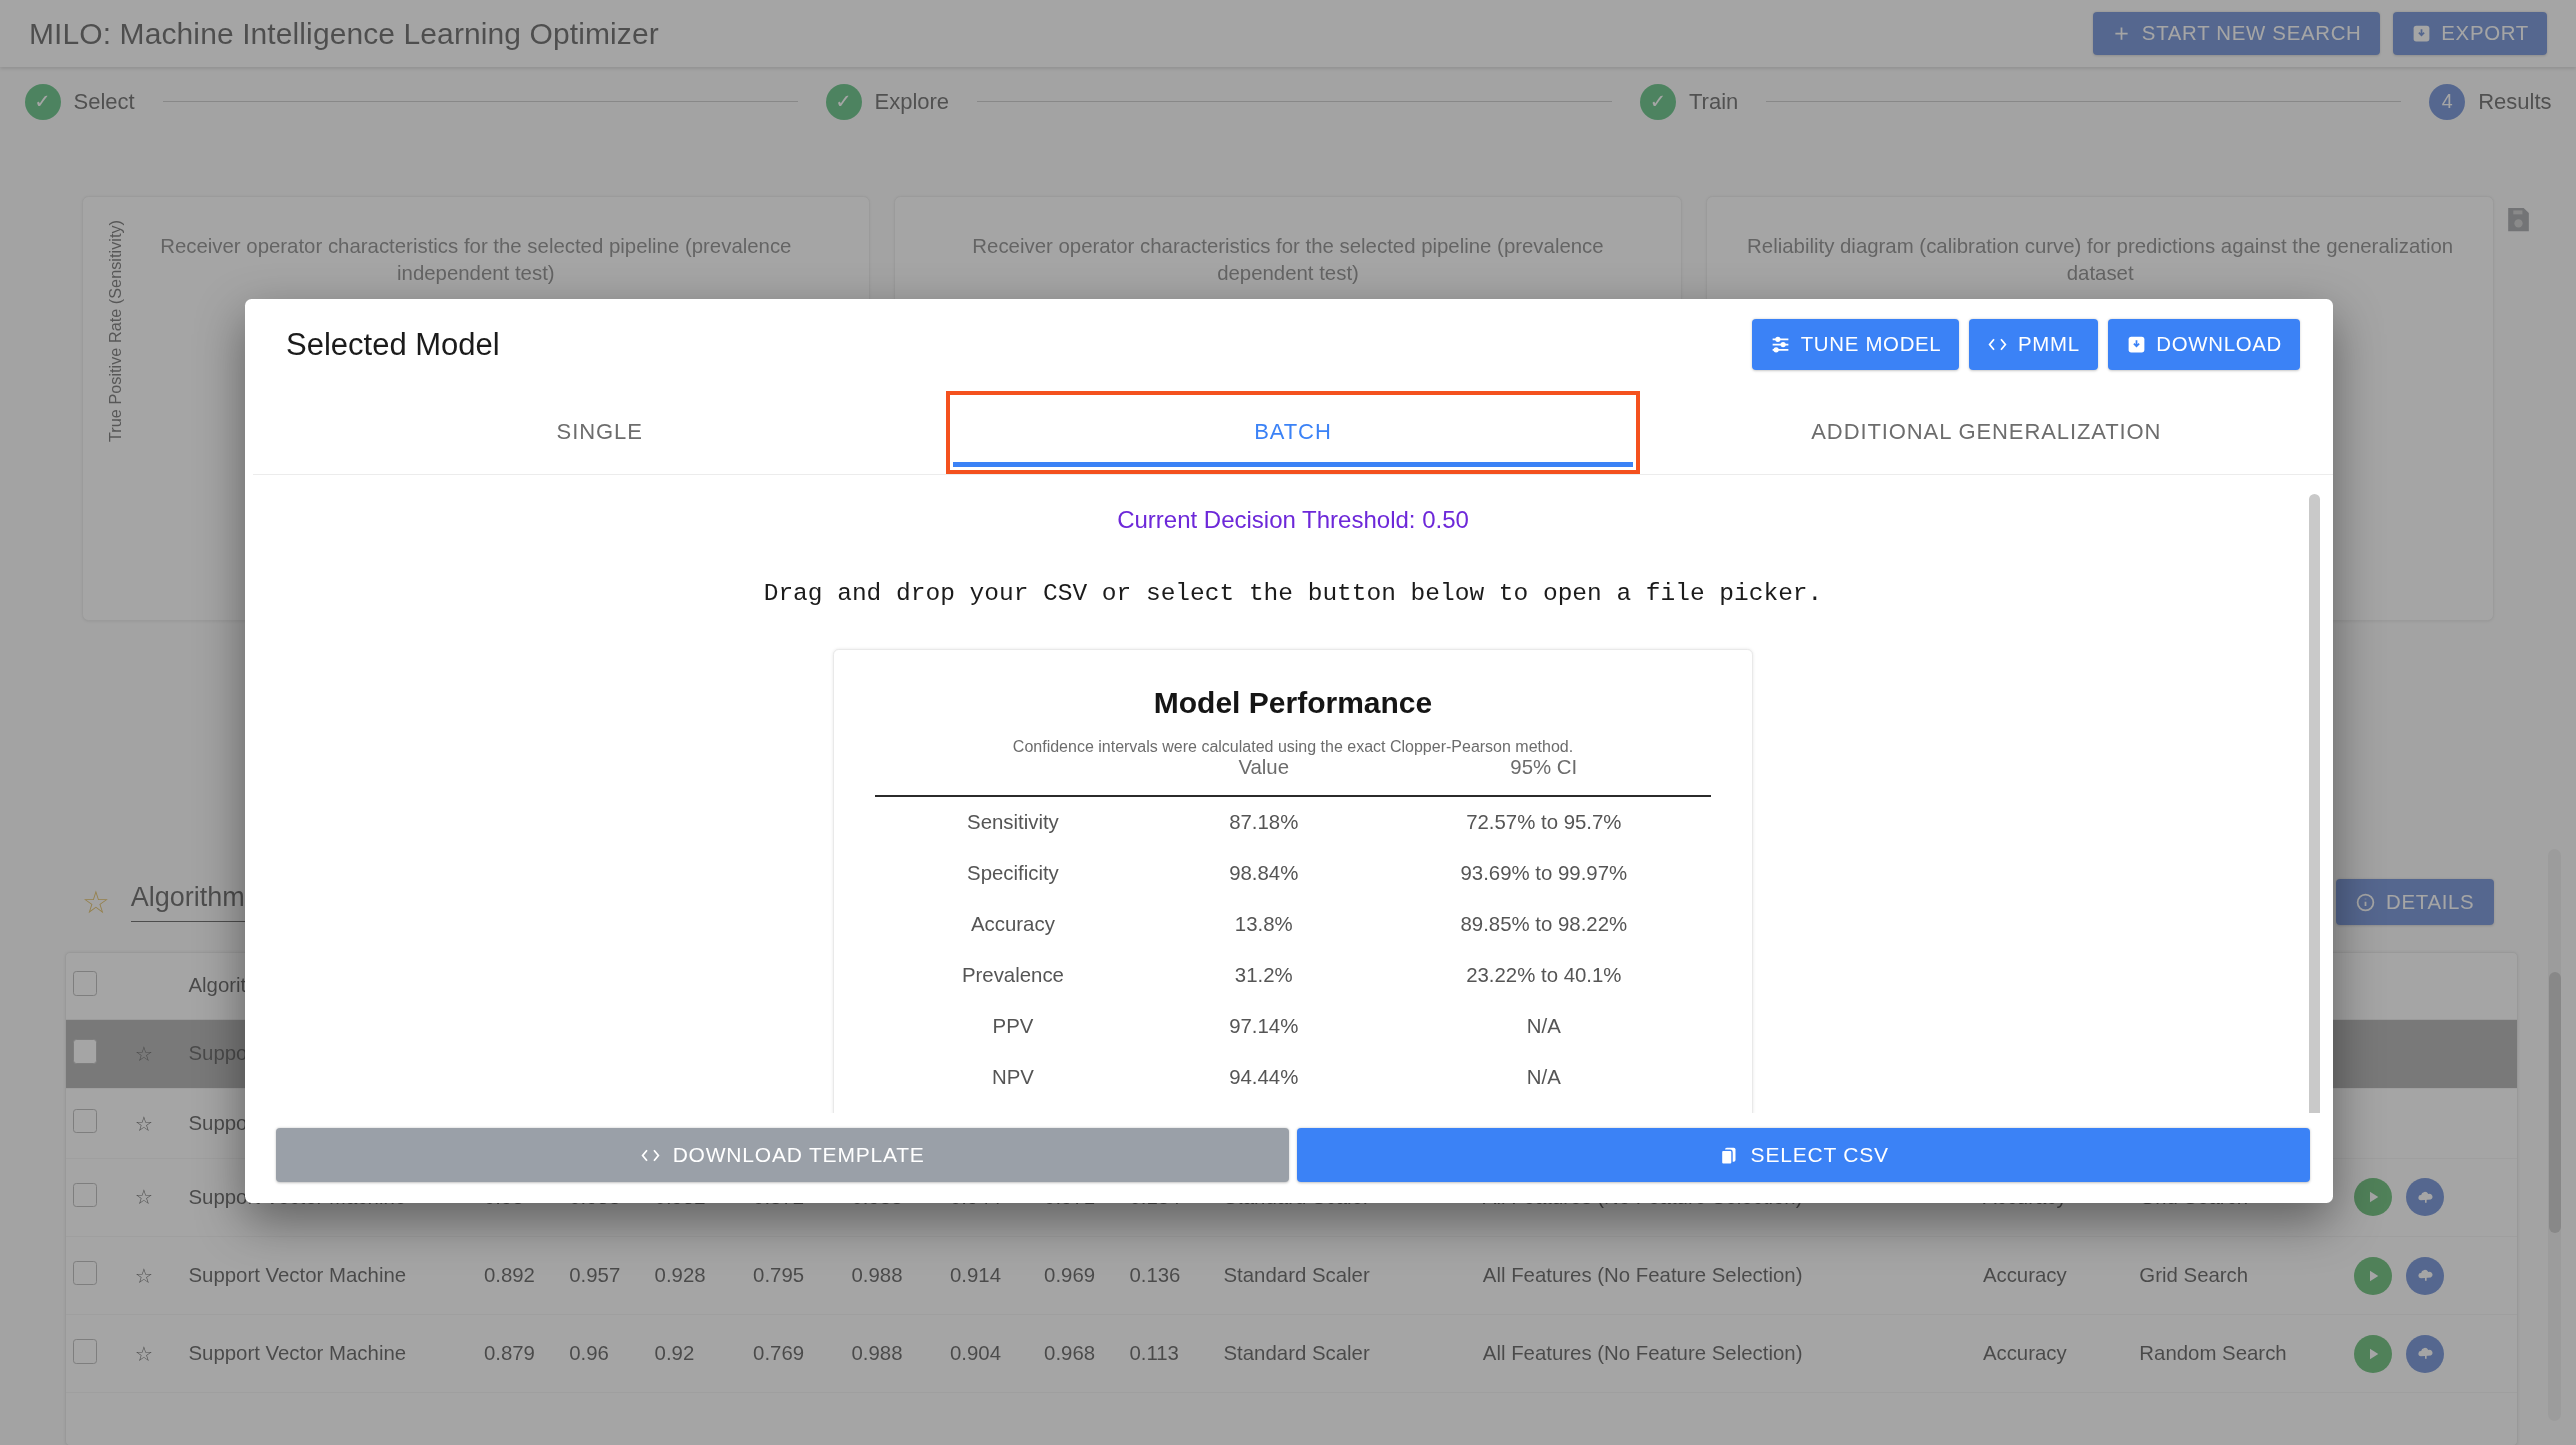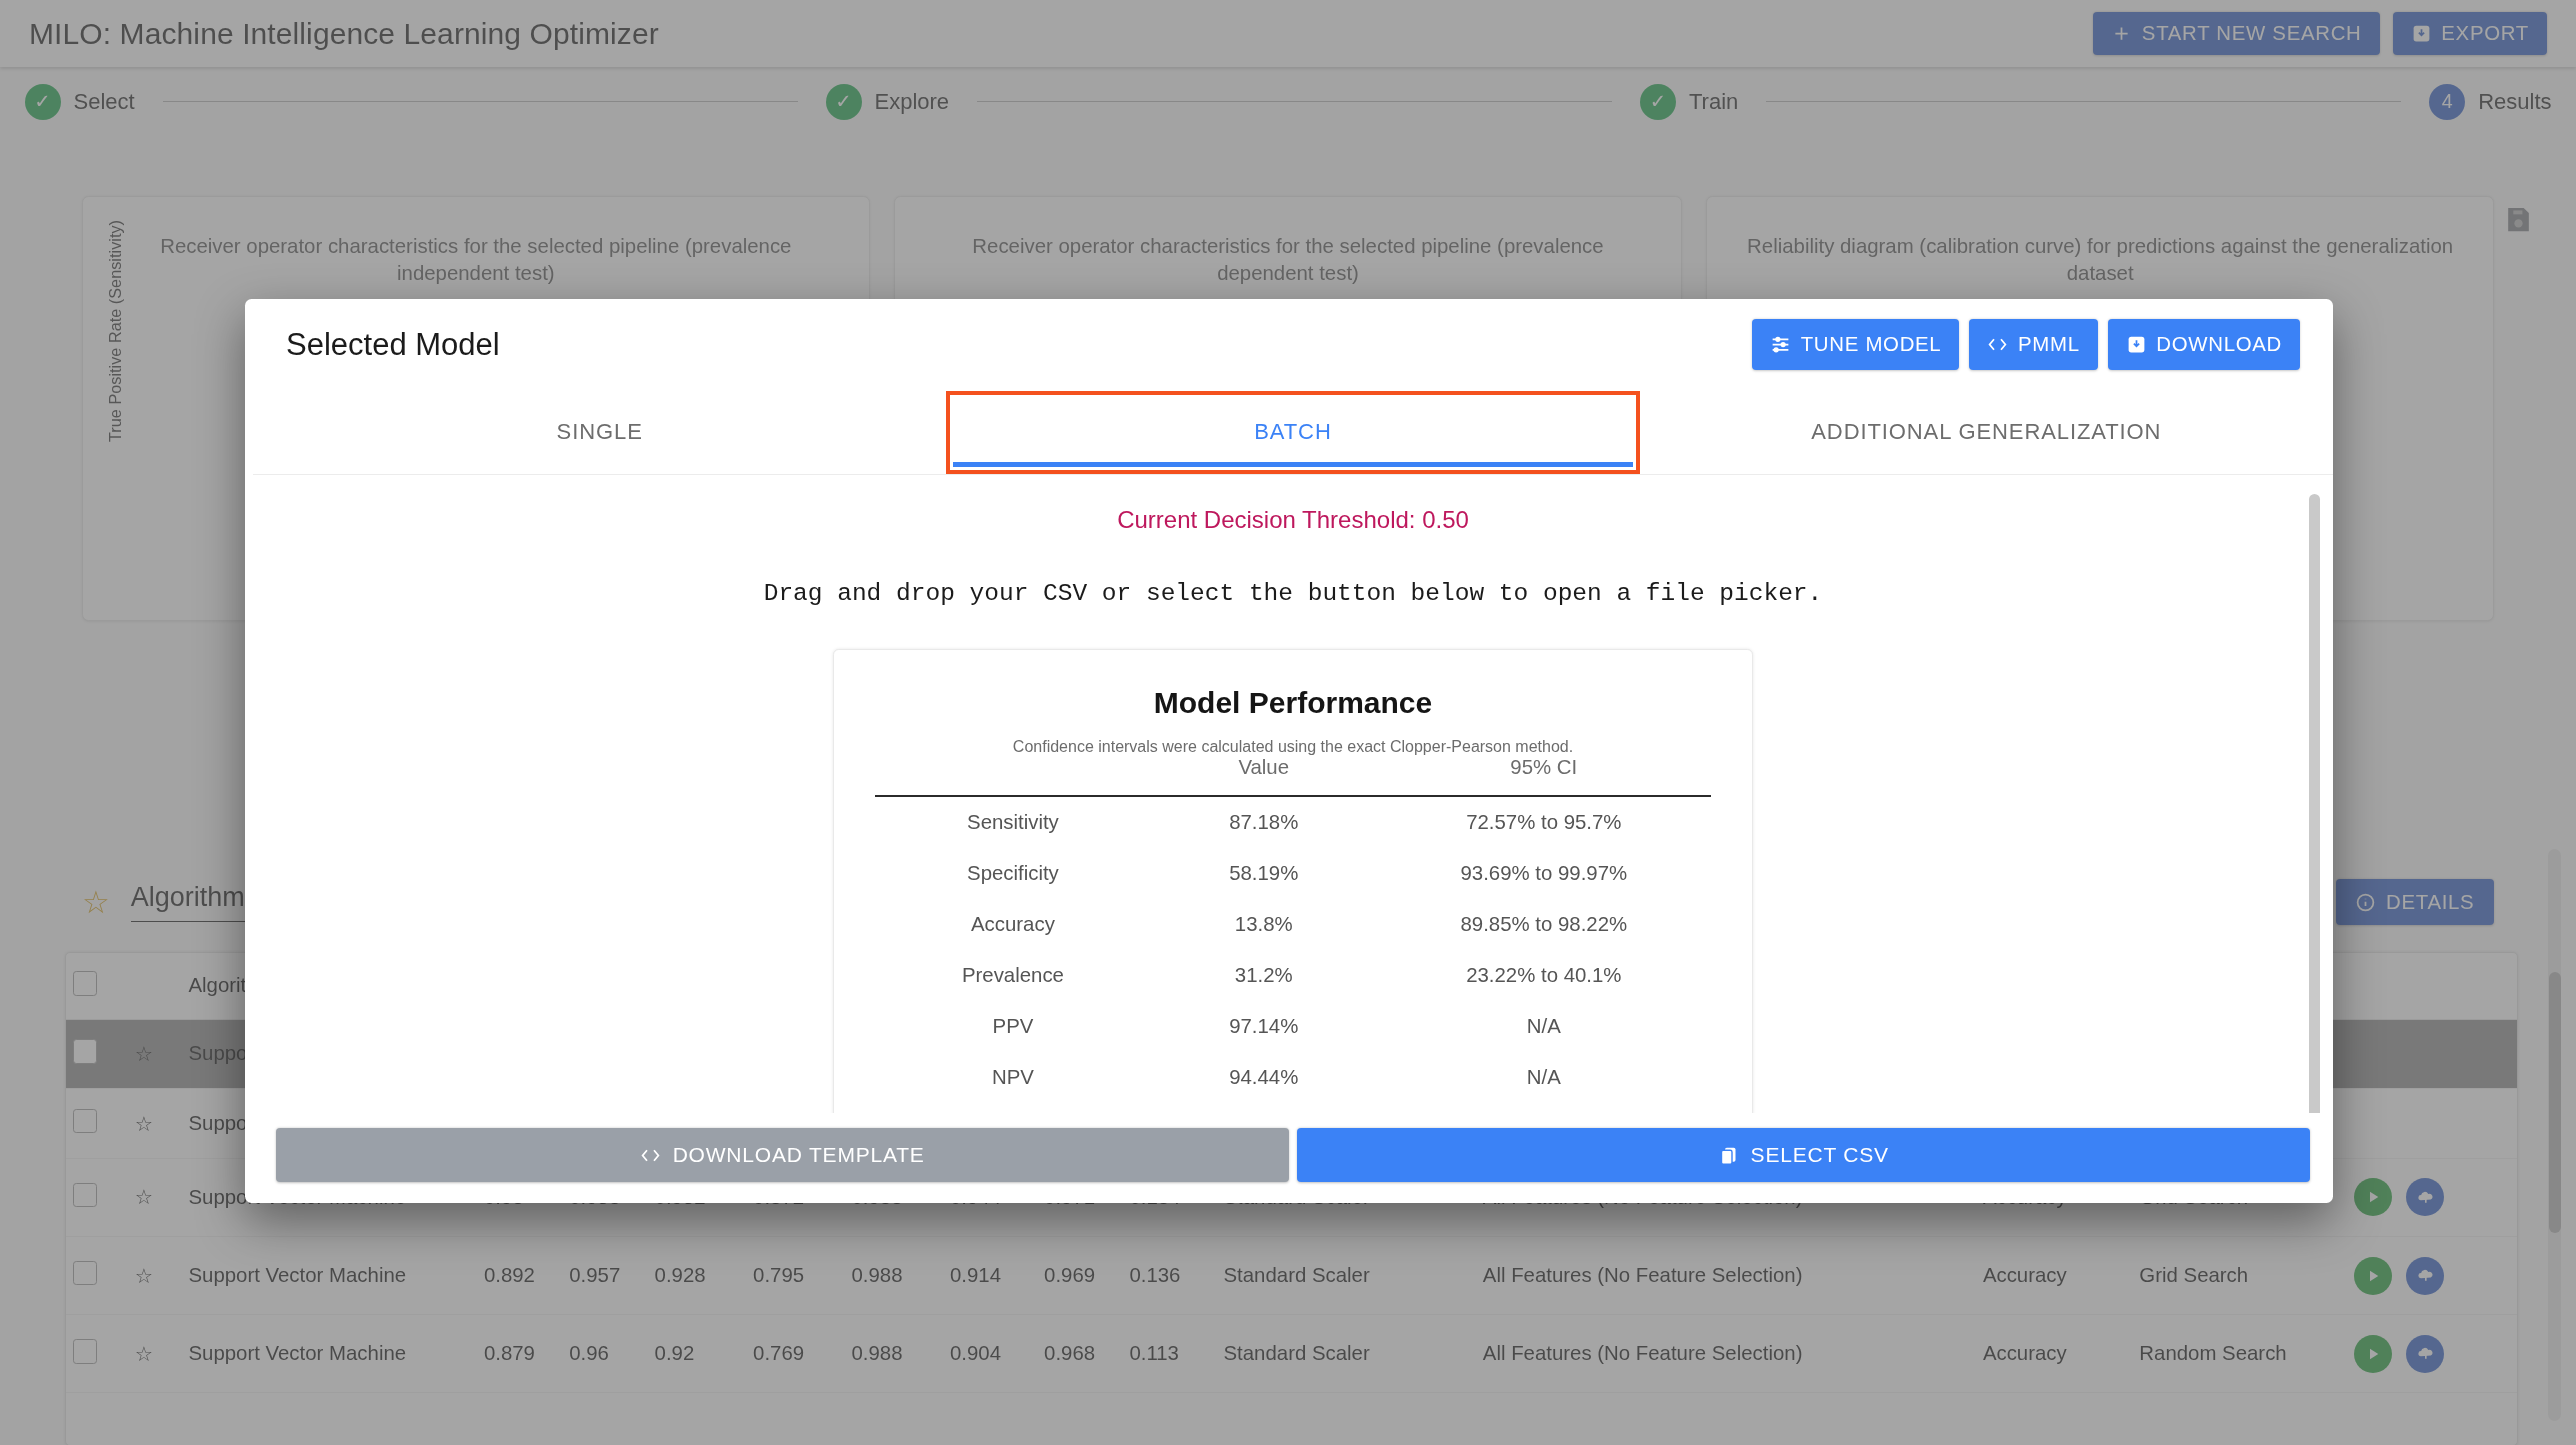--- a/index.html
+++ b/index.html
@@ -178,21 +178,21 @@
     content: ""; position: absolute; left: 6.5px; right: 6.5px; bottom: 6.5px;
     height: 5.7px; background: #3b82f6;
   }
   .tab.highlight { outline: 4.9px solid #f4511e; outline-offset: -4.9px; }
 
   .modal-body {
     flex: 1 1 auto; overflow: hidden; position: relative;
     padding: 23px 0 0 0;
   }
   .body-scroll { height: 100%; overflow: hidden; padding: 0 49px; }
-  .threshold-line { text-align: center; font-size: 24px; color: #be185d; margin-top: 8.2px; }
+  .threshold-line { text-align: center; font-size: 24px; color: #6d28d9; margin-top: 8.2px; }
   .dragdrop-line { text-align: center; font-size: 24.5px; color: #1b1b1b; margin-top: 46px; font-family: Liberation Mono, monospace; }
 
   .perf-card {
     margin: 42px auto 0; width: 920px; background: #fff;
     border: 0.8px solid #e9e9e9; border-radius: 5.7px;
     box-shadow: 0 0.8px 3.3px rgba(0,0,0,.10);
     padding: 36px 41px 38px;
   }
   .perf-title { text-align: center; font-size: 30px; font-weight: 700; color: #151515; }
   .perf-sub { text-align: center; font-size: 16px; color: #6c6c6c; margin-top: 18px; }
@@ -527,21 +527,21 @@
               </tr>
             </thead>
             <tbody>
               <tr>
                 <td class="metric">Sensitivity</td>
                 <td>87.18%</td>
                 <td>72.57% to 95.7%</td>
               </tr>
               <tr>
                 <td class="metric">Specificity</td>
-                <td>58.19%</td>
+                <td>98.84%</td>
                 <td>93.69% to 99.97%</td>
               </tr>
               <tr>
                 <td class="metric">Accuracy</td>
                 <td>13.8%</td>
                 <td>89.85% to 98.22%</td>
               </tr>
               <tr>
                 <td class="metric">Prevalence</td>
                 <td>31.2%</td>

